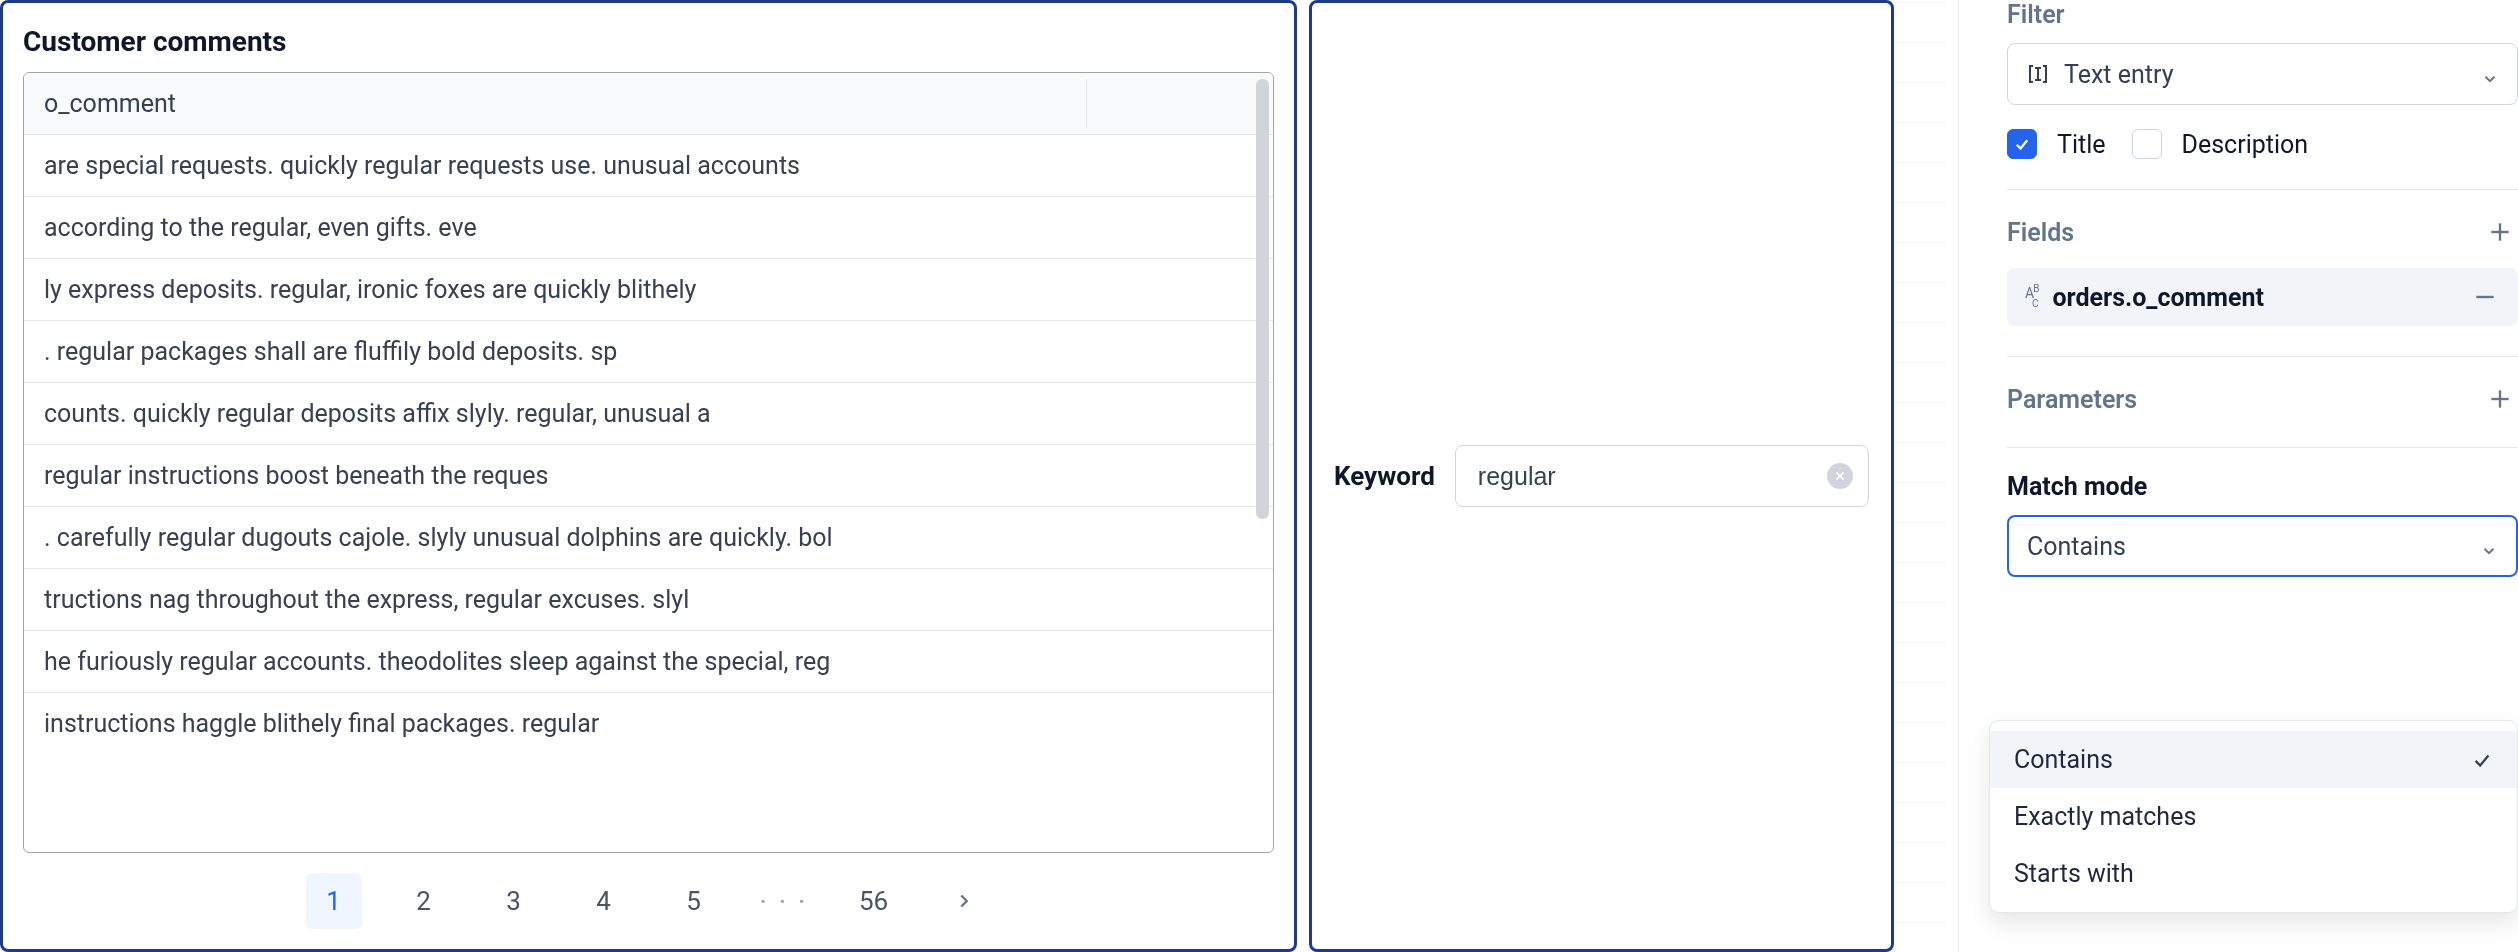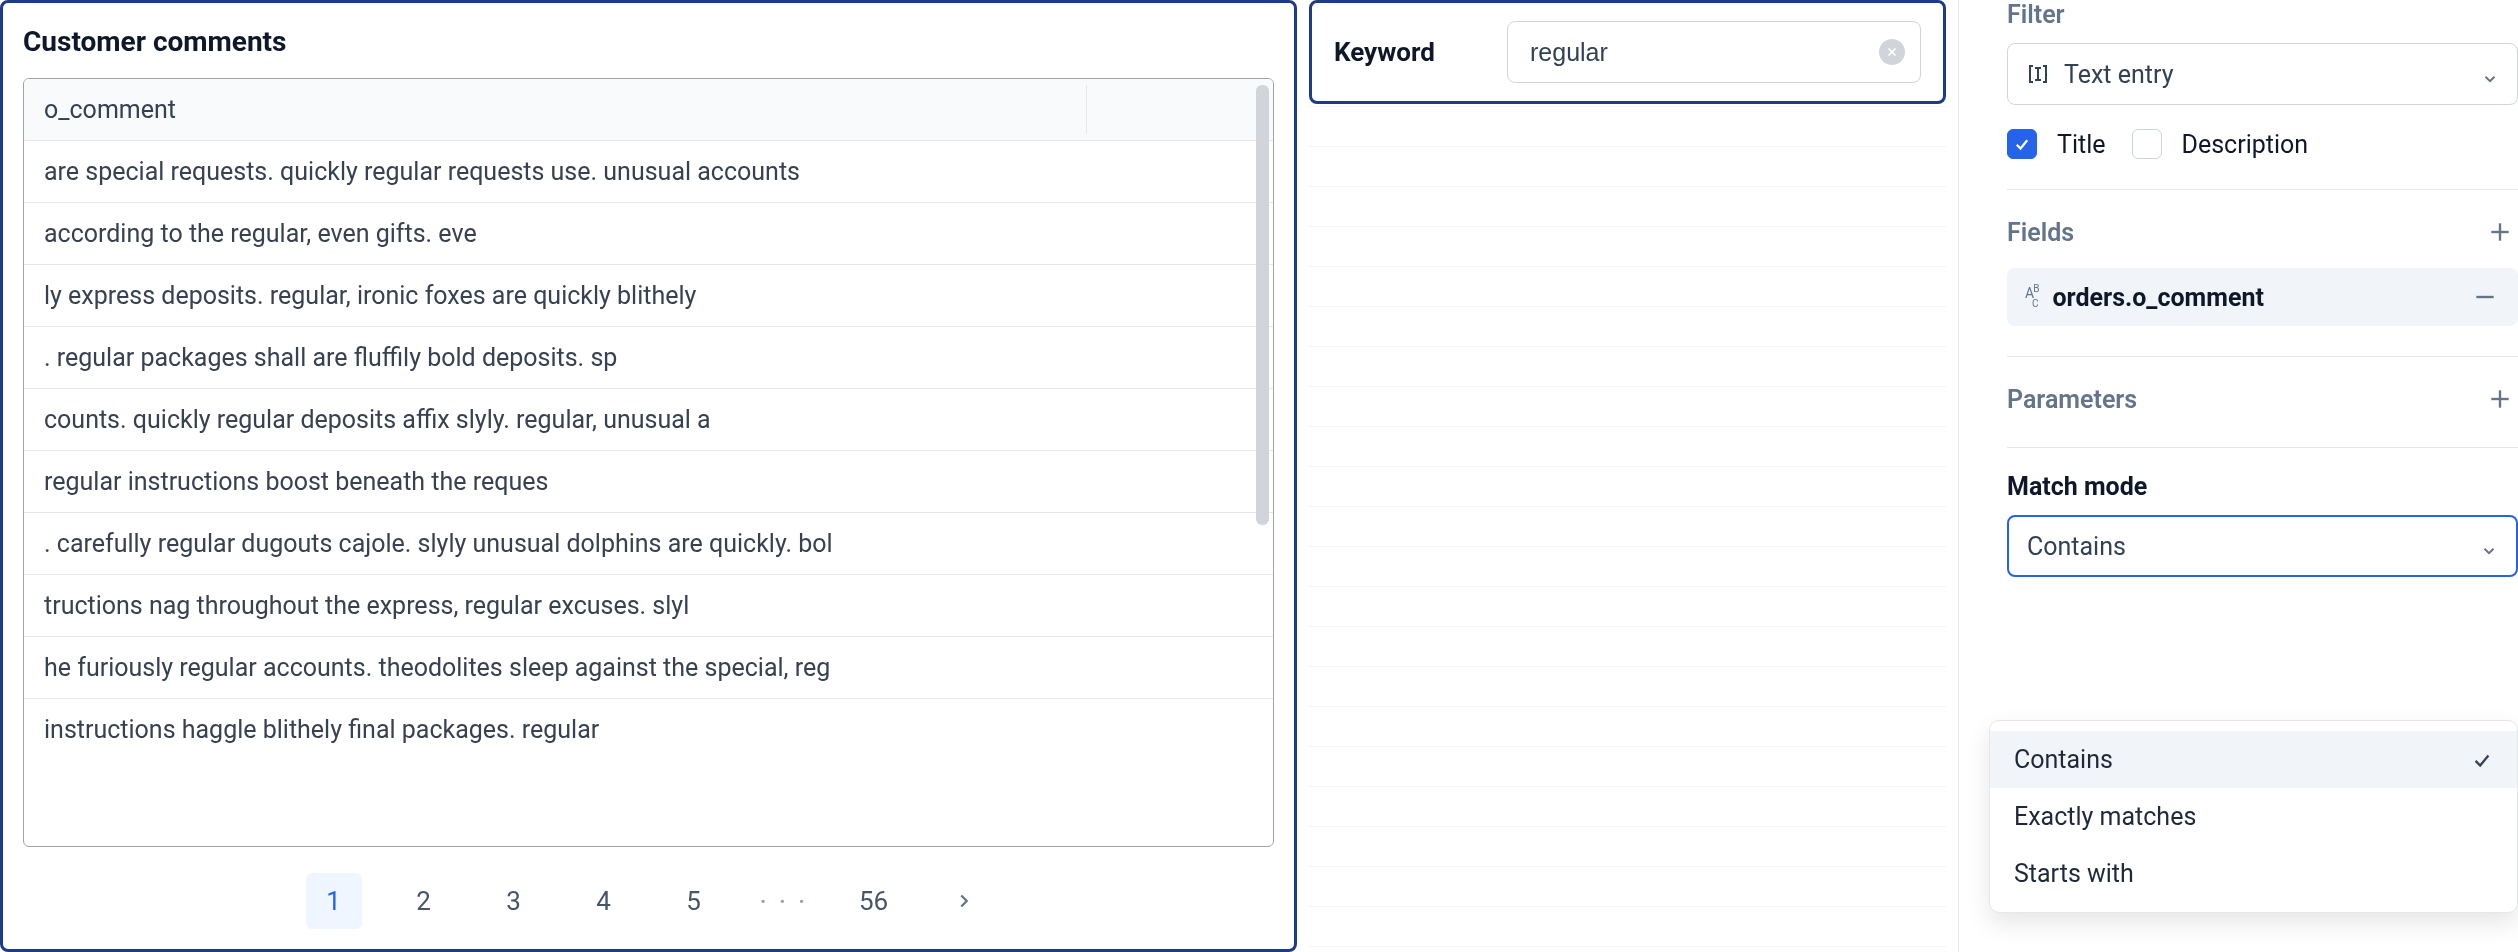--- a/index.html
+++ b/index.html
@@ -14,21 +14,21 @@
     }
     
     .left-panel {
       width: 1297px;
       border: 3px solid #1e3a8a;
       border-radius: 8px;
       padding: 22px 20px 20px 20px;
       display: flex;
       flex-direction: column;
       background: #fff;
-      gap: 20px;
+      gap: 14px;
     }
     .panel-title {
       font-weight: 700;
       font-size: 28px;
       color: #0f172a;
     }
     .table-wrap {
       flex: 1;
       display: flex;
       flex-direction: column;
@@ -101,21 +101,21 @@
     .page-ellipsis {
       color: #94a3b8;
       font-size: 30px;
       letter-spacing: 2px;
     }
     
     .middle-panel {
       width: 637px;
       margin-left: 12px;
       display: flex;
-      flex-direction: column;
+      flex-direction: row;
     }
     .keyword-card {
       border: 3px solid #1e3a8a;
       border-radius: 8px;
       background: #fff;
       padding: 18px 22px;
       display: flex;
       align-items: center;
       justify-content: space-between;
       gap: 20px;

